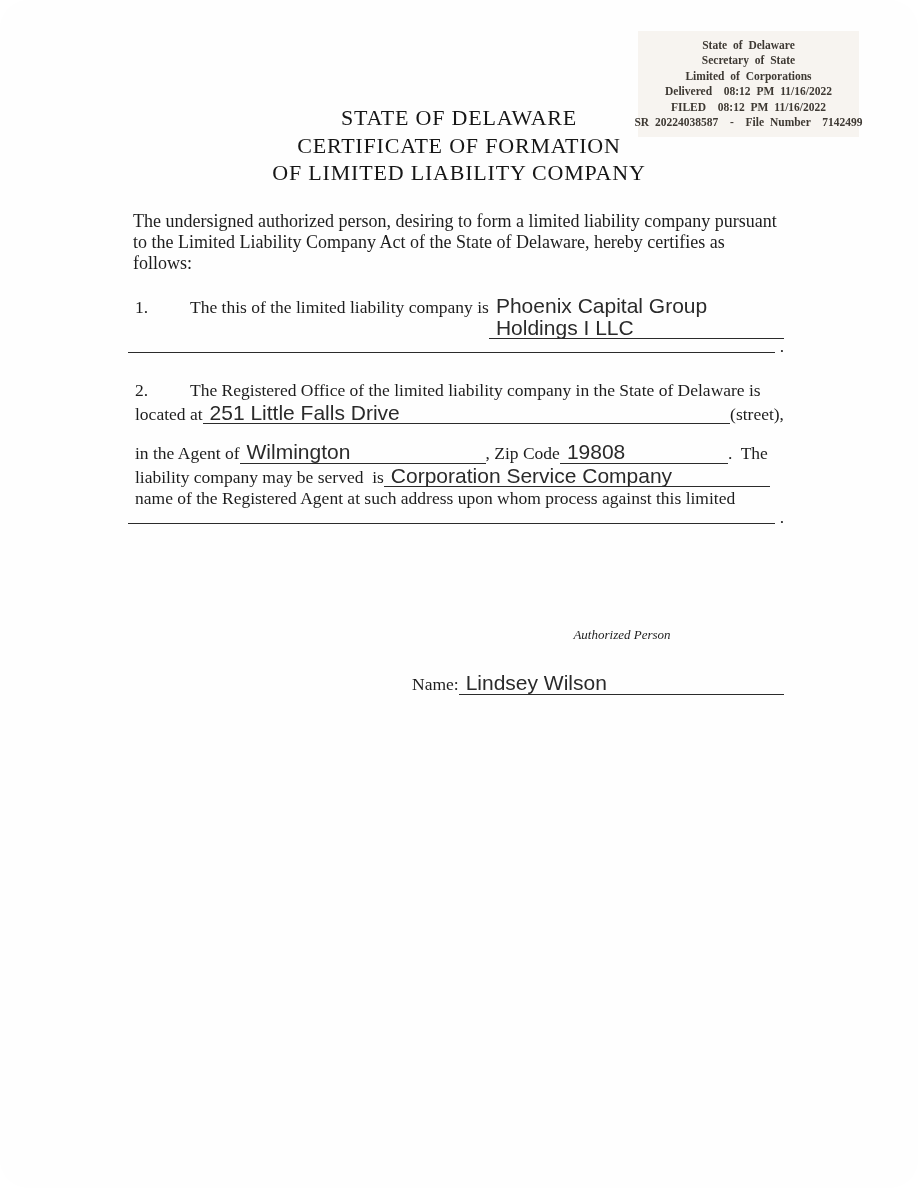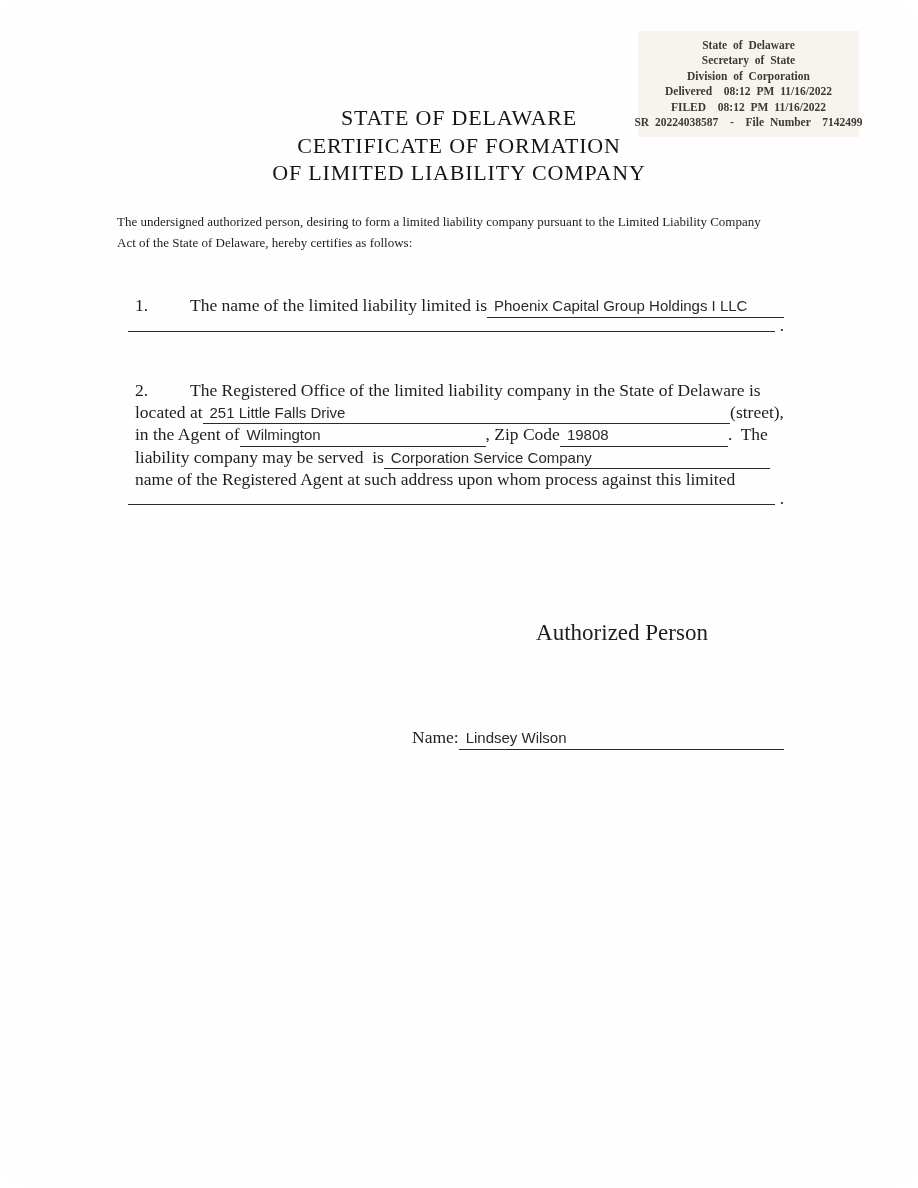--- a/index.html
+++ b/index.html
@@ -23,81 +23,81 @@
     color:#3e3933; text-align:center; word-spacing:3px; white-space:pre;
   }
   
   .title {
     position:absolute; top:104px; left:0; width:100%;
     text-align:center; font-size:22px; line-height:27.5px;
     letter-spacing:0.8px; color:#161616;
   }
   
   .intro {
-    position:absolute; top:211px; left:117px; width:645px;
-    font-size:13px; line-height:21px;
+    position:absolute; top:211px; left:133px; width:645px;
+    font-size:18px; line-height:21px;
   }
   
   .item { position:absolute; left:135px; width:649px; font-size:17.5px; }
   .item1 { top:295px; }
   .item2 { top:380px; }
   .row { display:flex; align-items:baseline; line-height:21.5px; }
   .num { width:55px; flex:0 0 55px; }
   .lbl { white-space:pre; }
   .fill {
     border-bottom:1.5px solid #2b2b2b;
     padding:0 4px 0 7px;
   }
   .sans {
     font-family:"Liberation Sans","DejaVu Sans",sans-serif;
-    font-size:15px; color:#2a2a2a;
+    font-size:21px; color:#2a2a2a;
   }
   .grow { flex:1 1 auto; }
   .w-city { flex:0 0 246px; }
-  .w-zip  { flex:0 0 168px; }
+  .w-zip  { flex:0 0 168px;margin-top:16px; }
   .agent  { margin-right:14px; }
   .rule-row { display:flex; align-items:flex-end; }
   .rule { flex:1 1 auto; height:12px; border-bottom:1.5px solid #2b2b2b; }
   .rule-row .period { margin-left:5px; font-size:17.5px; line-height:14px; }
   .item1 .rule-row { margin-left:-7px; }
   .item2 .rule-row { margin-left:-7px; }
   
   .sig { position:absolute; font-size:17.5px; }
   .sig-by   { top:608px; left:430px; width:354px; }
-  .sig-name { top:727px; left:412px; width:372px; }
-  .caption { text-align:center; margin-top:12px; font-size:23px; color:#1d1d1d; }
+  .sig-name { top:672px; left:412px; width:372px; }
+  .caption { text-align:center; margin-top:19px; font-size:13px; color:#1d1d1d;font-style:italic; }
   .sig-by .caption   { margin-left:30px; }
   .sig-name .caption { margin-left:52px; }
 </style>
 </head>
 <body>
 
 <div class="page">
 
   <div class="stamp">
     <div>State of Delaware</div>
     <div>Secretary of State</div>
-    <div>Division of Corporation</div>
+    <div>Limited of Corporations</div>
     <div>Delivered  08:12 PM 11/16/2022</div>
     <div>FILED  08:12 PM 11/16/2022</div>
     <div>SR 20224038587  -  File Number  7142499</div>
   </div>
 
   <div class="title">
     <div>STATE OF DELAWARE</div>
     <div>CERTIFICATE OF FORMATION</div>
     <div>OF LIMITED LIABILITY COMPANY</div>
   </div>
 
   <p class="intro">The undersigned authorized person, desiring to form a limited liability company pursuant to the Limited Liability Company Act of the State of Delaware, hereby certifies as follows:</p>
 
   <div class="item item1">
     <div class="row">
       <span class="num">1.</span>
-      <span class="lbl">The name of the limited liability limited is</span>
+      <span class="lbl">The this of the limited liability company is</span>
       <span class="fill sans grow">Phoenix Capital Group Holdings I LLC</span>
     </div>
     <div class="rule-row">
       <span class="rule"></span>
       <span class="period">.</span>
     </div>
   </div>
 
   <div class="item item2">
     <div class="row">

